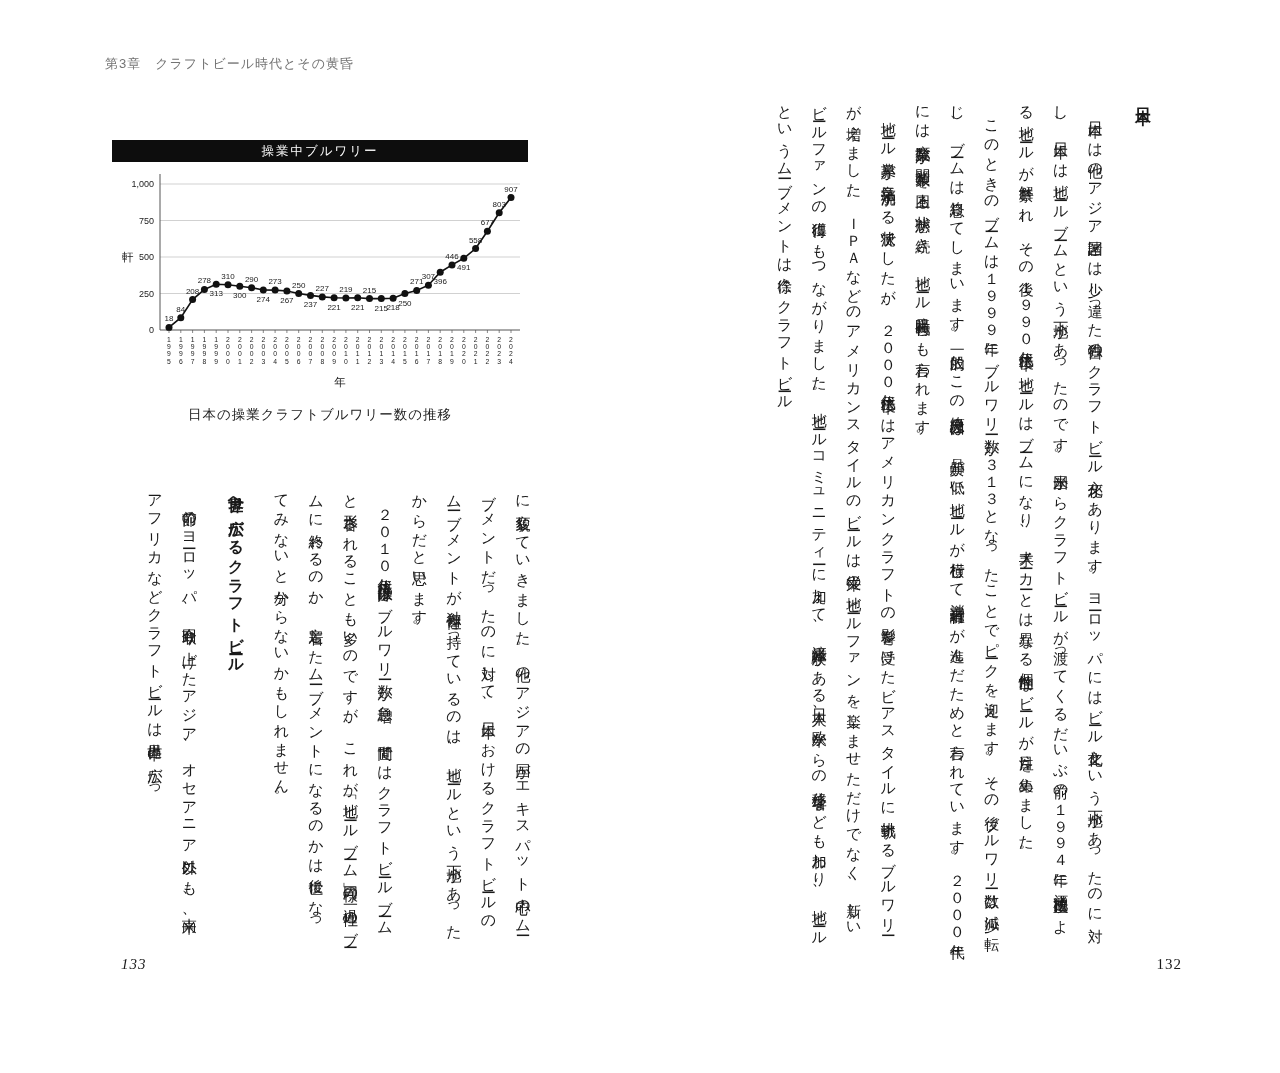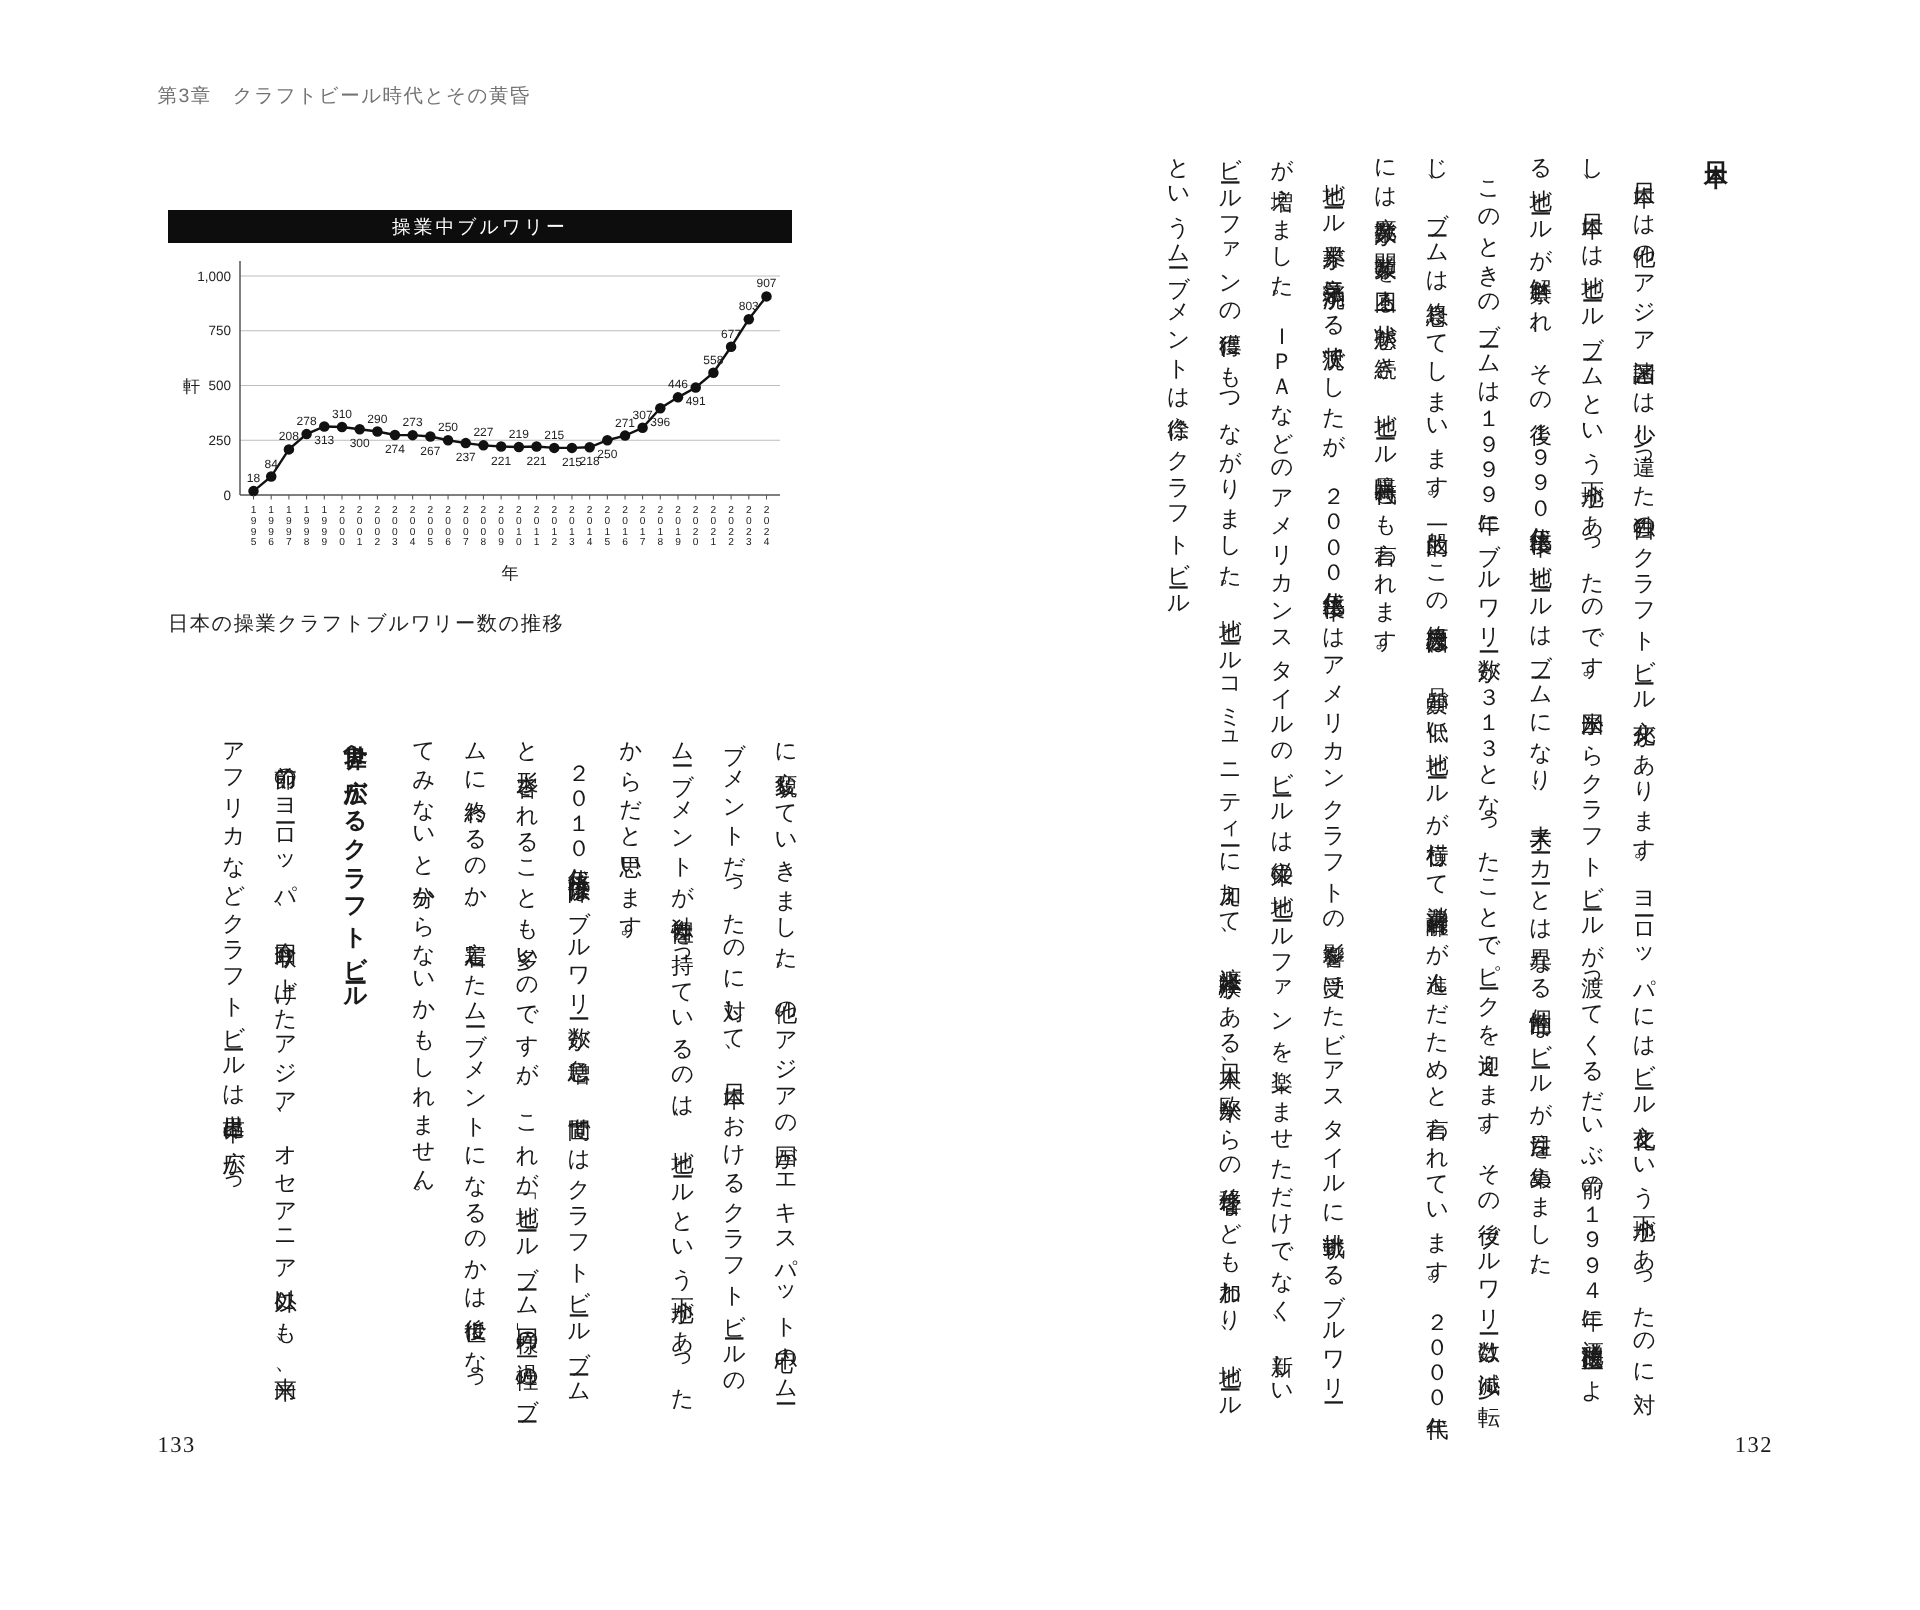--- a/index.html
+++ b/index.html
@@ -20,21 +20,21 @@
     position:absolute;left:112px;top:140px;width:416px;
   }
   .chart-titlebar{
     height:22px;background:#0d0d0d;color:#fff;
     display:flex;align-items:center;justify-content:center;
     font-size:12.5px;letter-spacing:2px;
     font-family:"Liberation Sans","DejaVu Sans",sans-serif;
   }
   .chart-svg-box{width:416px;height:232px;margin-top:2px;}
   .chart-caption{
-    font-size:13.5px;letter-spacing:1px;color:#222;
+    text-align:center;font-size:13.5px;letter-spacing:1px;color:#222;
     margin-top:6px;
     font-family:"Liberation Sans","DejaVu Sans",sans-serif;
   }
 
   
   .vtext{
     writing-mode:vertical-rl;
     text-orientation:mixed;
     font-size:15px;
     letter-spacing:0.12em;
@@ -53,21 +53,21 @@
     position:absolute;left:100px;top:484px;width:440px;height:458px;
   }
   .body-right{
     position:absolute;right:105px;top:95px;width:442px;height:845px;
   }
   .body-right h3{margin:0 14px 0 12px;font-size:16px;}
 
   .pagenum{
     position:absolute;font-size:15px;color:#1a1a1a;letter-spacing:1px;
   }
-  .pagenum-left{left:105px;top:956px;}
+  .pagenum-left{left:121px;top:956px;font-style:italic;}
   .pagenum-right{right:98px;top:956px;}
 </style>
 </head>
 <body>
 
 <div class="running-head">第3章　クラフトビール時代とその黄昏</div>
 
 <div class="chart-wrap">
   <div class="chart-titlebar">操業中ブルワリー</div>
   <svg class="chart-svg-box" id="chartsvg" viewBox="0 0 416 232">

